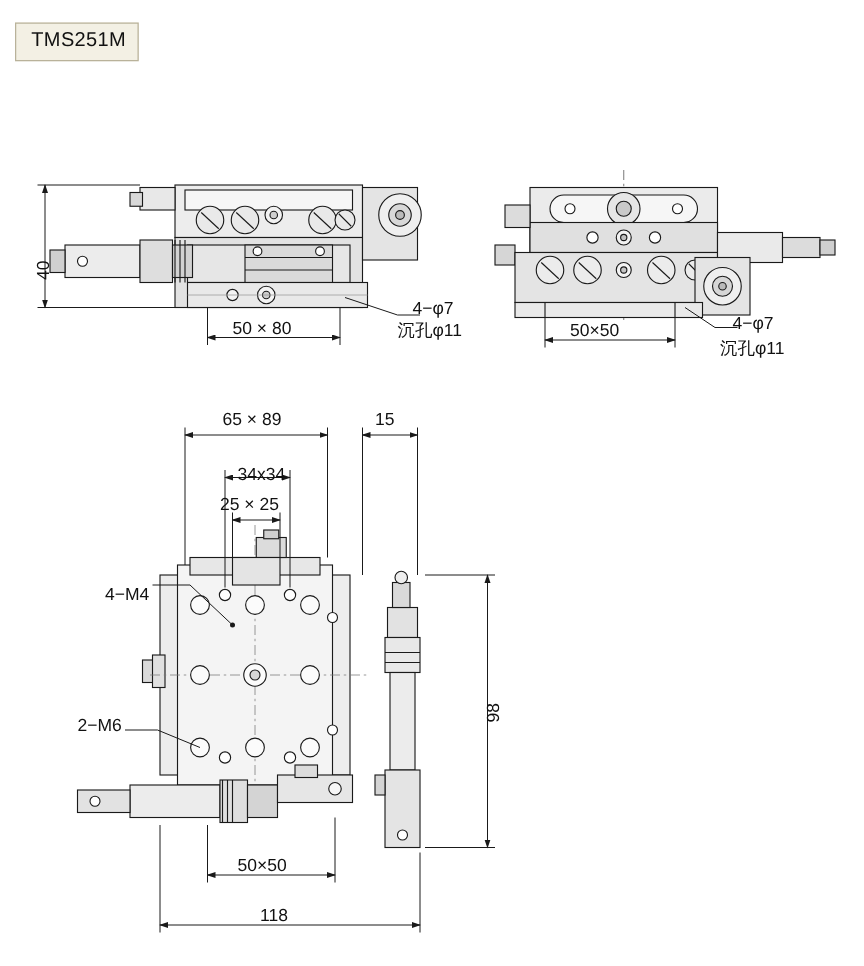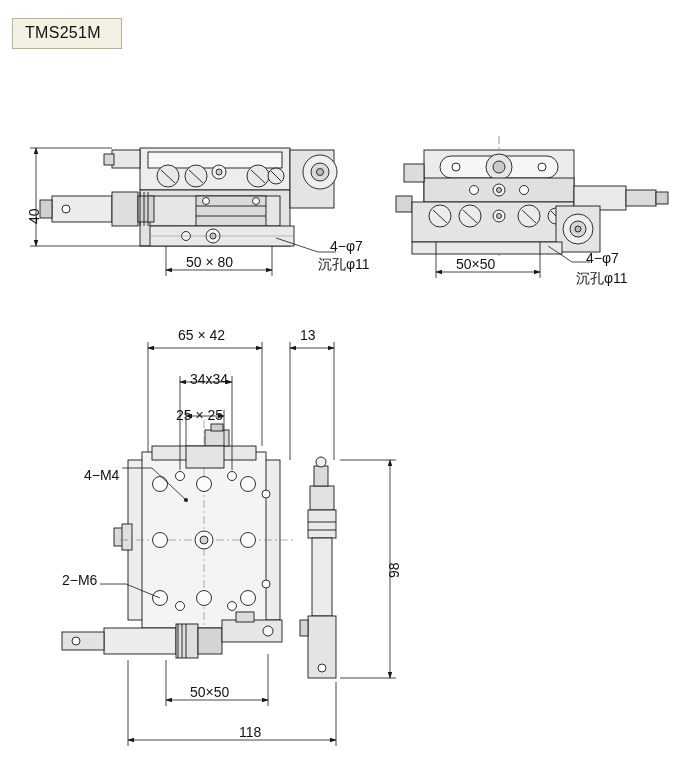--- a/index.html
+++ b/index.html
@@ -7,21 +7,21 @@
     width:691px;height:773px;
     background:#ffffff;
     font-family:"Liberation Sans", sans-serif;
     color:#1a1a1a;
     position:relative;
     overflow:hidden;
   }
   .stage{position:absolute;left:0;top:0;width:691px;height:773px;}
   .model-badge{
     position:absolute;left:12px;top:18px;
-    padding:6px 20px 7px 12px;
+    padding:6px 9px 7px 12px;
     border:1px solid #b9b29a;
     background:#f3f0e4;
     font-size:16px;
     letter-spacing:.3px;
     color:#111;
     line-height:1;
   }
   svg{position:absolute;left:0;top:0;}
   .lbl{
     position:absolute;
@@ -280,27 +280,27 @@
   </div>
 
   <div class="lbl" style="left:186px;top:254px;">50 × 80</div>
   <div class="lbl" style="left:330px;top:238px;">4−φ7</div>
   <div class="lbl" style="left:318px;top:256px;">沉孔φ11</div>
 
   <div class="lbl" style="left:456px;top:256px;">50×50</div>
   <div class="lbl" style="left:586px;top:250px;">4−φ7</div>
   <div class="lbl" style="left:576px;top:270px;">沉孔φ11</div>
 
-  <div class="lbl" style="left:178px;top:327px;">65 × 42</div>
+  <div class="lbl" style="left:178px;top:327px;">65 × 89</div>
   <div class="lbl" style="left:190px;top:371px;">34x34</div>
-  <div class="lbl" style="left:176px;top:395px;margin-top:12px;">25 × 25</div>
-  <div class="lbl" style="left:300px;top:327px;">13</div>
+  <div class="lbl" style="left:176px;top:395px;">25 × 25</div>
+  <div class="lbl" style="left:300px;top:327px;">15</div>
   <div class="lbl" style="left:84px;top:467px;">4−M4</div>
   <div class="lbl" style="left:62px;top:572px;">2−M6</div>
 
   <div class="lbl" style="left:378px;top:566px;">
     <span class="vert" style="display:inline-block;position:absolute;left:8px;top:12px;">98</span>
   </div>
 
   <div class="lbl" style="left:190px;top:684px;">50×50</div>
-  <div class="lbl" style="left:208px;top:724px;margin-left:31px;">118</div>
+  <div class="lbl" style="left:208px;top:724px;">118</div>
 
 </div>
 
 </body></html>

